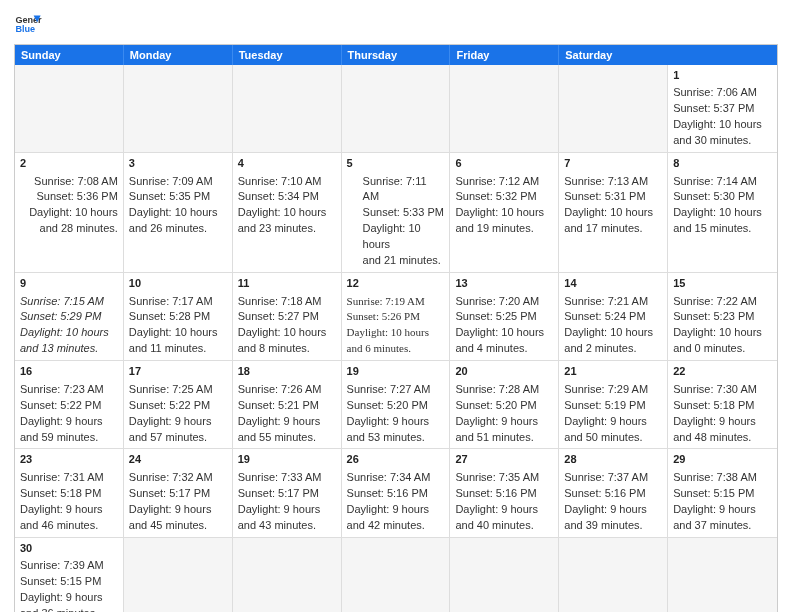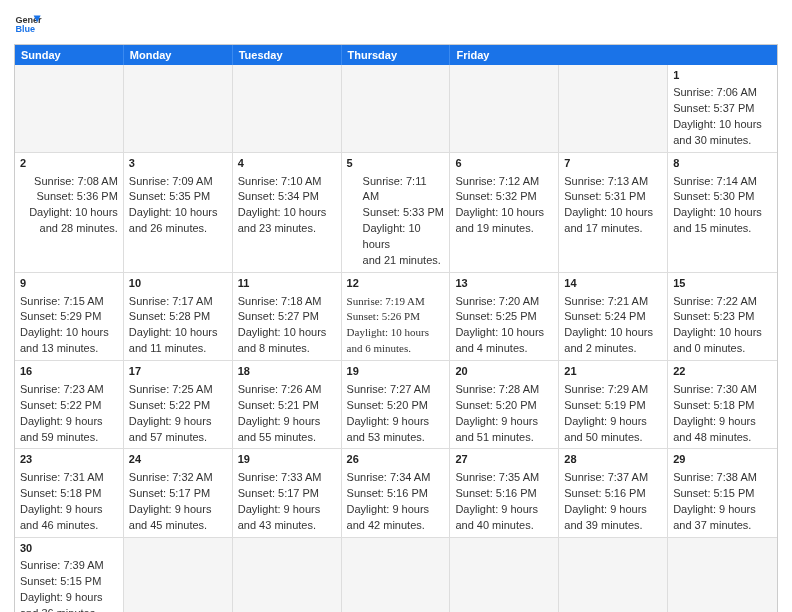--- a/index.html
+++ b/index.html
@@ -117,20 +117,21 @@
     </div>
   </div>
 
   <div class="calendar">
     <div class="cal-header" id="cal-header">
         <div class="cal-header-cell">Sunday</div>
         <div class="cal-header-cell">Monday</div>
         <div class="cal-header-cell">Tuesday</div>
         <div class="cal-header-cell">Thursday</div>
         <div class="cal-header-cell">Friday</div>
+        <div class="cal-header-cell">Saturday</div>
       </div>
     <div class="cal-body" id="cal-body">
         <div class="cal-row">
           <div class="cal-cell empty"></div>
           <div class="cal-cell empty"></div>
           <div class="cal-cell empty"></div>
           <div class="cal-cell empty"></div>
           <div class="cal-cell empty"></div>
           <div class="cal-cell empty"></div>
           <div class="cal-cell">
@@ -188,21 +189,21 @@
             <span class="day-num">8</span>
             <div class="cell-text" style="white-space: pre-line;">Sunrise: 7:14 AM
 Sunset: 5:30 PM
 Daylight: 10 hours
 and 15 minutes.</div>
           </div>
         </div>
         <div class="cal-row">
           <div class="cal-cell">
             <span class="day-num">9</span>
-            <div class="cell-text" style="white-space: pre-line;">Sunrise: 7:15 AM
+            <div class="cell-text" style="white-space: pre-line; font-style: italic;">Sunrise: 7:15 AM
 Sunset: 5:29 PM
 Daylight: 10 hours
 and 13 minutes.</div>
           </div>
           <div class="cal-cell">
             <span class="day-num">10</span>
             <div class="cell-text" style="white-space: pre-line;">Sunrise: 7:17 AM
 Sunset: 5:28 PM
 Daylight: 10 hours
 and 11 minutes.</div>

